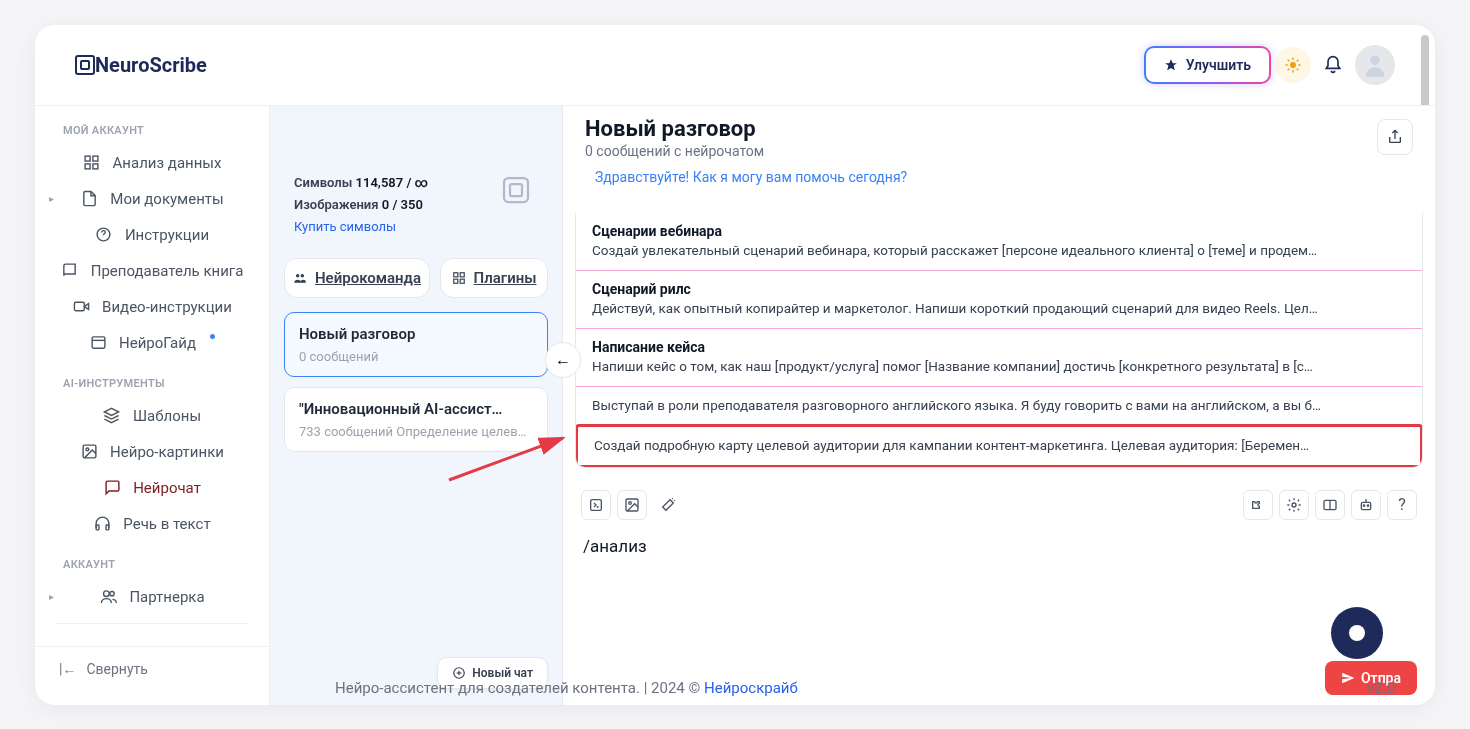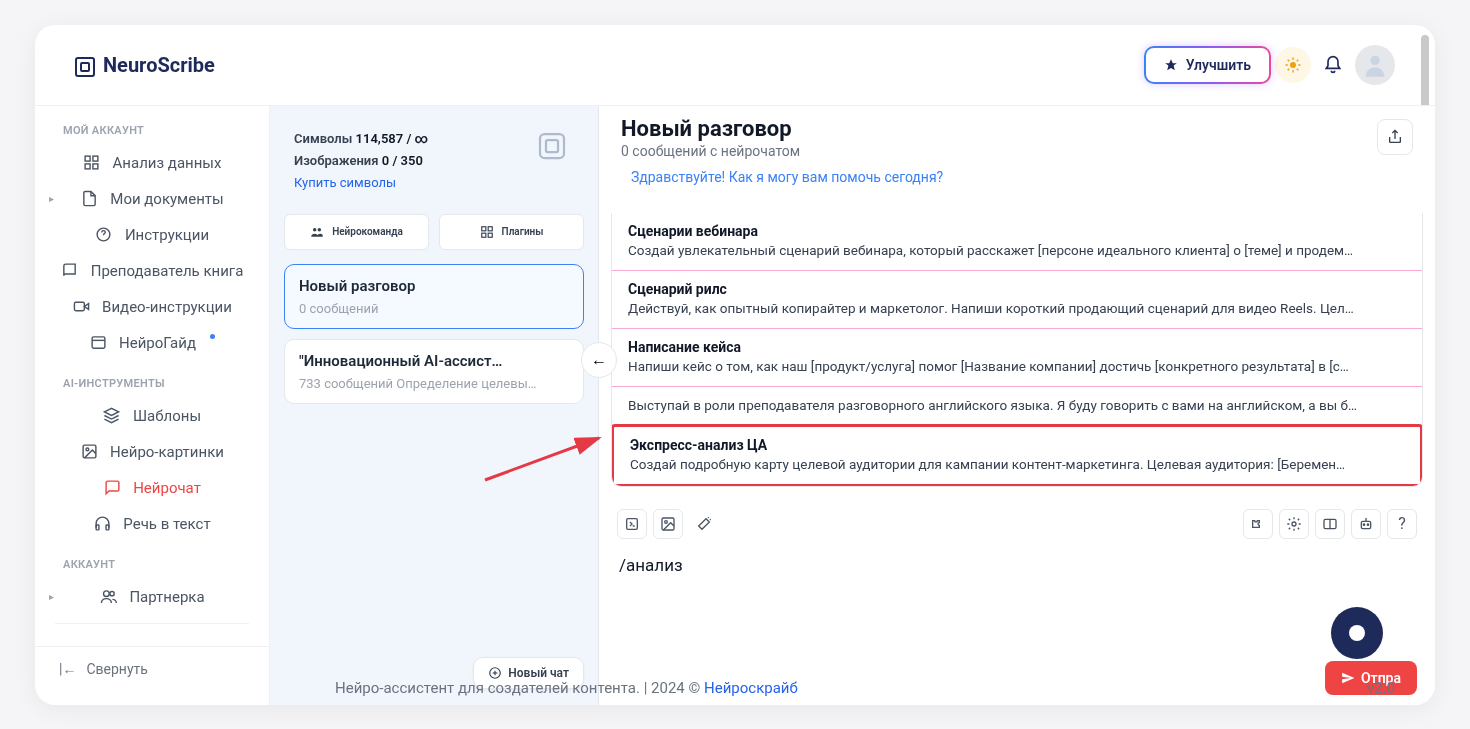--- a/index.html
+++ b/index.html
@@ -2,49 +2,49 @@
 <html><head>
 <meta charset="utf-8">
 <style>
 * { margin: 0; padding: 0; box-sizing: border-box; font-family: -apple-system, BlinkMacSystemFont, "Segoe UI", Roboto, sans-serif; }
 body { background: #f5f5f7; display: flex; justify-content: center; align-items: center; min-height: 729px; width: 1470px; }
 .frame { width: 1400px; height: 680px; background: #fff; border-radius: 20px; position: relative; overflow: hidden; box-shadow: 0 4px 24px rgba(0,0,0,0.06); }
 .scroll-track { position: absolute; right: 6px; top: 10px; bottom: 10px; width: 8px; }
 .scroll-thumb { position: absolute; top: 0; width: 8px; height: 104px; background: #c9c9c9; border-radius: 4px; }
 .scroll-thumb.bottom { top: auto; bottom: 0; height: 16px; background: #d0d0d0; }
 .topbar { display: flex; align-items: center; justify-content: space-between; padding: 20px 40px 20px 40px; }
-.logo { display: flex; align-items: flex-end; gap: 8px; font-size: 20px; font-weight: 700; color: #1e2a5a; }
+.logo { display: flex; align-items: center; font-size: 20px; font-weight: 700; color: #1e2a5a; }
 .logo-icon { width: 20px; height: 20px; border: 2px solid #1e2a5a; border-radius: 3px; position: relative; }
 .logo-icon::after { content:''; position:absolute; inset:3px; border:2px solid #1e2a5a; border-radius:2px;}
 .top-actions { display: flex; align-items: center; gap: 4px; }
 .upgrade-btn { display:flex; align-items:center; gap:8px; padding: 9px 18px; background:#fff; border: 2px solid transparent; border-radius: 10px; font-size:14px; font-weight:600; color:#1e2a5a; cursor:pointer; position:relative; background-image: linear-gradient(#fff,#fff), linear-gradient(90deg,#3b82f6,#8b5cf6,#ec4899); background-origin: border-box; background-clip: padding-box, border-box; box-shadow: 0 0 8px rgba(139,92,246,0.3);}
 .icon-btn-top { width:36px; height:36px; display:flex; align-items:center; justify-content:center; cursor:pointer; color:#1e2a5a; border-radius:8px;}
 .sun-btn { background: #fff7e6; color:#f59e0b; border-radius:50%;}
 .avatar-circle { width:40px; height:40px; background:#e5e7eb; border-radius:50%; display:flex; align-items:center; justify-content:center;}
 .main-layout { display:flex; height: calc(100% - 80px); }
 .sidebar { width: 234px; border-top: 1px solid #eef0f3; padding: 14px 0; display:flex; flex-direction:column; overflow:hidden;}
 .side-section-title { font-size: 11px; font-weight:600; color:#9ca3af; letter-spacing:0.3px; padding: 4px 28px 8px; text-transform:uppercase;}
 .side-item { display:flex; align-items:center; gap:12px; padding: 9px 16px; font-size:15px; color:#4b5563; cursor:pointer; position:relative;justify-content:center;}
-.side-item.active { color:#ef4444; }
+.side-item.active { color:#7f1d1d; }
 .side-item .caret { position:absolute; left:14px; font-size:10px; color:#9ca3af;}
 .side-icon { width:18px; height:18px; flex-shrink:0; display:flex; align-items:center; justify-content:center;}
 .blue-dot { width:5px; height:5px; background:#3b82f6; border-radius:50%; margin-left:2px; position:relative; top:-6px;}
 .divider { height:1px; background:#eef0f3; margin: 8px 20px;}
 .side-spacer { flex:1;}
 .collapse-btn { display:flex; align-items:center; gap:10px; padding:14px 24px; font-size:14px; color:#6b7280; border-top:1px solid #eef0f3; cursor:pointer;}
 .content { flex:1; display:flex; background:#f1f6fc; border-top:1px solid #eef0f3; border-left:1px solid #eef0f3; position:relative;}
-.chat-list { width: 328px; padding: 16px 14px; position:relative;}
+.chat-list { width: 292px; padding: 16px 14px; position:relative;margin-top:44px;}
 .usage-box { padding: 6px 10px 14px; display:flex; align-items:flex-start; justify-content:space-between;}
 .usage-text { font-size:13px; color:#4b5563; line-height:1.7;}
 .usage-text .row strong { font-weight:600; color:#374151;}
 .usage-text .row .num { font-weight:600; color:#111827;}
 .usage-text .buy { color:#2563eb; cursor:pointer; font-size:13px;}
 .brain-icon { width:36px; height:36px; color:#94a3b8; opacity:0.7; margin-right:4px;}
 .pill-row { display:flex; gap:10px; margin: 6px 0 14px;}
-.pill { flex:1; background:#fff; border:1px solid #e5e7eb; border-radius:6px; padding:10px 8px; font-size:10px; font-weight:600; color:#374151; display:flex; align-items:center; justify-content:center; gap:8px; cursor:pointer;}
+.pill { flex:1; background:#fff; border:1px solid #e5e7eb; border-radius:13px; padding:10px 8px; font-size:15px; font-weight:600; color:#374151; display:flex; align-items:center; justify-content:center; gap:8px; cursor:pointer;text-decoration:underline;}
 .chat-card { background:#fff; border:1px solid #e5e7eb; border-radius:10px; padding:12px 14px; margin-bottom:10px; cursor:pointer;}
 .chat-card.active { border:1.5px solid #3b82f6; background:#f4faff;}
 .chat-title { font-size:15px; font-weight:600; color:#1f2937; margin-bottom:6px; white-space:nowrap; overflow:hidden; text-overflow:ellipsis;}
 .chat-sub { font-size:13px; color:#9ca3af; white-space:nowrap; overflow:hidden; text-overflow:ellipsis;}
 .new-chat-fab { position:absolute; bottom:16px; right:14px; background:#fff; border:1px solid #e5e7eb; border-radius:10px; padding:8px 14px; font-size:12px; font-weight:600; color:#374151; display:flex; align-items:center; gap:6px; cursor:pointer; box-shadow:0 1px 3px rgba(0,0,0,0.06);}
 .collapse-handle { position:absolute; left:-18px; top:236px; width:36px; height:36px; background:#fff; border:1px solid #e5e7eb; border-radius:50%; display:flex; align-items:center; justify-content:center; cursor:pointer; z-index:5; font-size:16px;}
 .conversation { flex:1; background:#fff; border-left:1px solid #e5e7eb; display:flex; flex-direction:column; position:relative;}
 .conv-header { display:flex; align-items:center; justify-content:space-between; padding: 10px 22px 10px;}
 .conv-title { font-size:22px; font-weight:700; color:#111827;}
 .conv-sub { font-size:14px; color:#6b7280; margin-top:2px;}
@@ -338,21 +338,20 @@
               <div class="tpl-desc">Действуй, как опытный копирайтер и маркетолог. Напиши короткий продающий сценарий для видео Reels. Цел…</div>
             </div>
             <div class="template-item">
               <div class="tpl-title">Написание кейса</div>
               <div class="tpl-desc">Напиши кейс о том, как наш [продукт/услуга] помог [Название компании] достичь [конкретного результата] в [с…</div>
             </div>
             <div class="template-item">
               <div class="tpl-desc">Выступай в роли преподавателя разговорного английского языка. Я буду говорить с вами на английском, а вы б…</div>
             </div>
             <div class="template-item highlighted">
-              <div class="tpl-title">Экспресс-анализ ЦА</div>
               <div class="tpl-desc">Создай подробную карту целевой аудитории для кампании контент-маркетинга. Целевая аудитория: [Беремен…</div>
             </div>
           </div>
 
         <div class="toolbar-row">
           <div class="tb-group">
             <div class="tb-btn">
                 <svg width="16" height="16" viewBox="0 0 24 24" fill="none" stroke="#4b5563" stroke-width="2">
                   <rect x="4" y="4" width="16" height="16" rx="2"></rect>
                   <path d="M9 9l3 3-3 3M13 15h3"></path>

